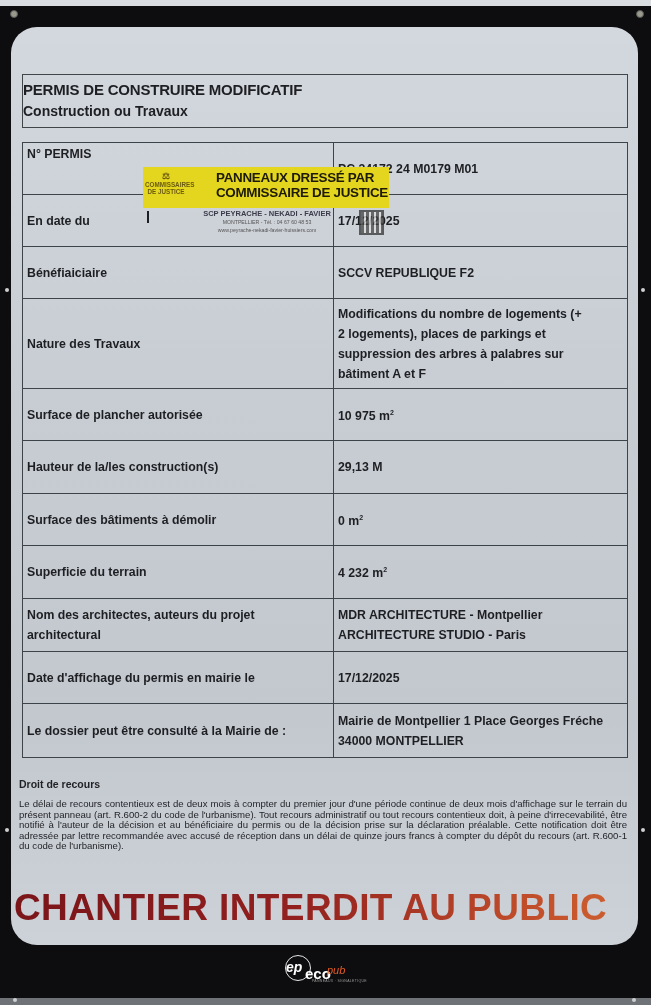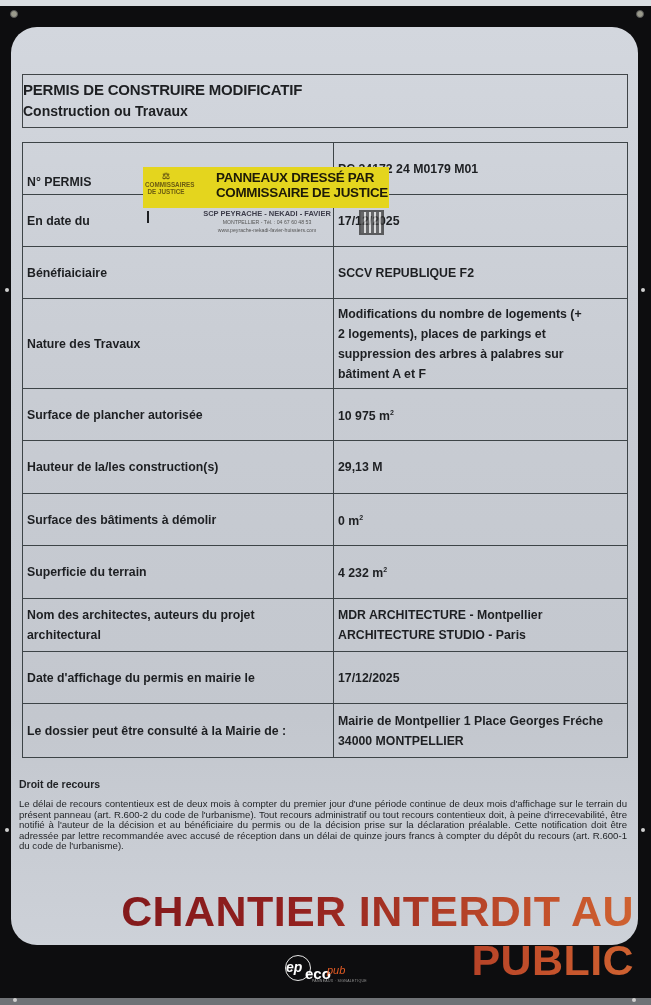--- a/index.html
+++ b/index.html
@@ -22,21 +22,21 @@
   .stamp .cj-logo{position:absolute;left:2px;top:4px;width:42px;text-align:center;color:#6b5b11;font-size:6.3px;line-height:7px;font-weight:bold}
   .stamp .cj-logo .glyph{font-size:9px;display:block;line-height:10px}
   .stamp .ctext{position:absolute;left:73px;top:3px;font-size:13.4px;font-weight:bold;color:#1d1a08;line-height:15px;letter-spacing:-0.3px}
   .stamp .scp{position:absolute;left:34px;top:43px;width:180px;text-align:center;color:#3c3c4a;font-size:7.5px;font-weight:bold;line-height:8px}
   .stamp .scp .small{font-size:5.2px;font-weight:normal;color:#555}
   .stamp .qr{position:absolute;left:216px;top:43px;width:25px;height:25px;background:
      repeating-linear-gradient(90deg,#444 0 3px,#ddd 3px 5px),#ccc;opacity:.75;border:2px solid #333}
   .recours{position:absolute;left:19px;top:778px;width:608px;color:#1f2124}
   .recours .h{font-size:10.5px;font-weight:bold;margin-bottom:9px}
   .recours p{font-size:9.6px;line-height:10.5px;text-align:justify}
-  .banner{position:absolute;left:14px;top:887px;width:620px;text-align:right;font-size:43px;font-weight:bold;letter-spacing:0.4px;background:linear-gradient(90deg,#7a1519 0%,#92201f 45%,#c3502b 85%,#cf6231 100%);-webkit-background-clip:text;background-clip:text;color:transparent}
+  .banner{position:absolute;left:14px;top:887px;width:620px;text-align:left;font-size:37px;font-weight:bold;letter-spacing:0.4px;background:linear-gradient(90deg,#7a1519 0%,#92201f 45%,#c3502b 85%,#cf6231 100%);-webkit-background-clip:text;background-clip:text;color:transparent}
   .logo{position:absolute;left:285px;top:955px;height:34px;width:90px}
   .logo .circle{position:absolute;left:0;top:0;width:26px;height:26px;border-radius:50%;border:1.5px solid #e6e6e6;color:#fff;font-size:14px;font-weight:bold;line-height:22px;text-align:left;font-style:italic}
   .logo .eco{position:absolute;left:20px;top:10px;color:#fff;font-size:15px;font-weight:bold}
   .logo .pub{position:absolute;left:42px;top:9px;color:#e35b24;font-size:11px;font-style:italic}
   .logo .tag{position:absolute;left:27px;top:24px;color:#999;font-size:3.5px;letter-spacing:.3px}
   .mark{position:absolute;width:2px;height:12px;background:#1d1f22}
 </style>
 </head>
 <body>
 
@@ -53,21 +53,21 @@
 <div class="panel"></div>
 
 <div class="titlebox">
   <div class="t1">PERMIS DE CONSTRUIRE MODIFICATIF</div>
   <div class="t2">Construction ou Travaux</div>
 </div>
 
 <table class="grid">
   <tbody>
       <tr style="height:52px">
-    <td class="lbl" style="vertical-align:top;padding-top:32px">N° PERMIS</td>
+    <td class="lbl" style="vertical-align:top;padding-top:4px">N° PERMIS</td>
     <td class="val">PC 34172 24 M0179 M01</td>
   </tr>
   <tr style="height:52px">
     <td class="lbl">En date du</td>
     <td class="val">17/12/2025</td>
   </tr>
   <tr style="height:52px">
     <td class="lbl">Bénéfiaiciaire</td>
     <td class="val">SCCV REPUBLIQUE F2</td>
   </tr>

